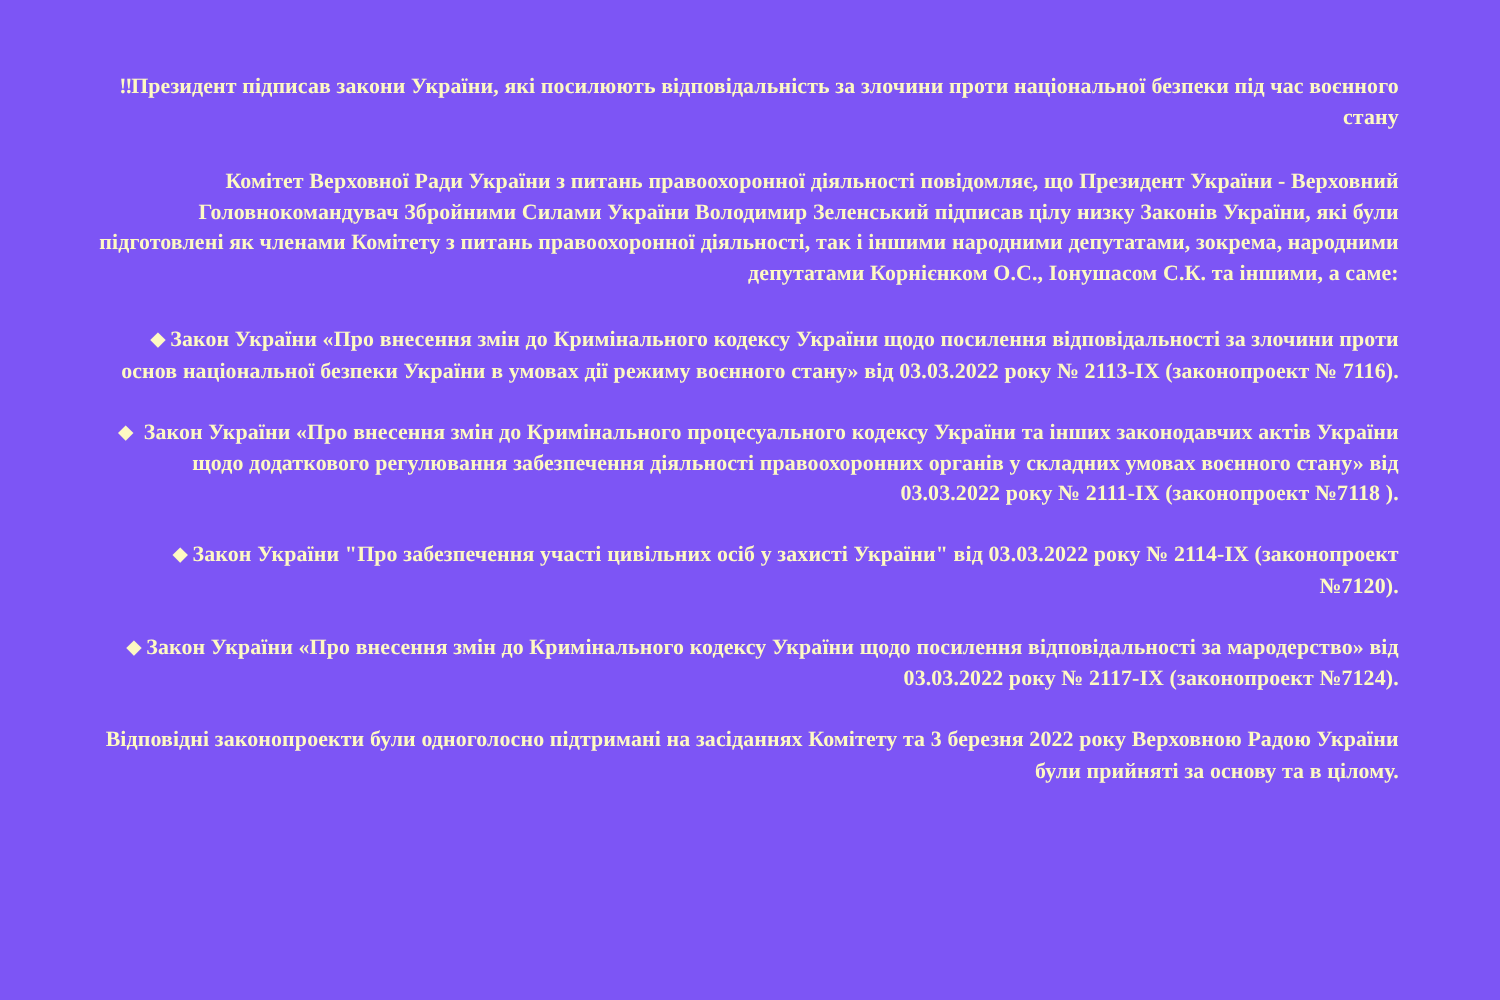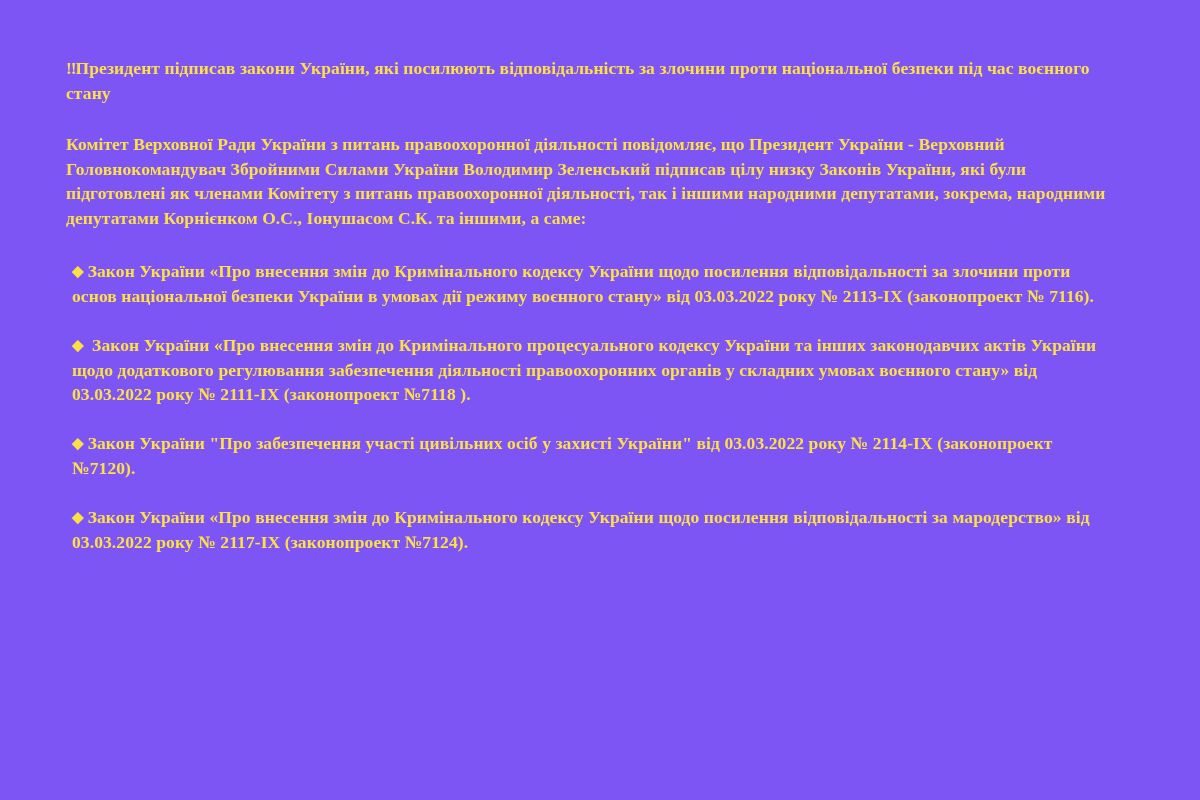--- a/index.html
+++ b/index.html
@@ -14,27 +14,27 @@
     overflow: hidden;
   }
   .page {
     position: relative;
     width: 1200px;
     height: 800px;
     box-sizing: border-box;
     padding: 56px 66px 0 66px;
   }
   .block {
-    color: #fde047;
+    color: #fef9c3;
     font-weight: bold;
     font-size: 17.5px;
     line-height: 1.42;
     letter-spacing: 0.1px;
     margin: 0 15px 22px 0;
-    text-align: left;
+    text-align: right;
   }
   .headline {
     margin-bottom: 26px;
   }
   .warn-glyph {
     font-weight: bold;
     letter-spacing: -1px;
   }
   .bullet-block {
     padding-left: 6px;
@@ -65,14 +65,15 @@
   <p class="block intro">Комітет Верховної Ради України з питань правоохоронної діяльності повідомляє, що Президент України - Верховний Головнокомандувач Збройними Силами України Володимир Зеленський підписав цілу низку Законів України, які були підготовлені як членами Комітету  з питань правоохоронної діяльності, так і іншими народними депутатами, зокрема, народними депутатами Корнієнком О.С., Іонушасом С.К. та іншими, а саме:</p>
 
   <p class="block bullet-block"><span class="diamond">◆</span><span>Закон України «Про внесення змін до Кримінального кодексу України щодо посилення відповідальності за злочини проти основ національної безпеки України в умовах дії режиму воєнного стану» від 03.03.2022 року № 2113-IX (законопроект № 7116).</span></p>
 
   <p class="block bullet-block"><span class="diamond">◆</span><span> Закон України «Про внесення змін до Кримінального процесуального кодексу України та інших законодавчих актів України щодо додаткового регулювання забезпечення діяльності правоохоронних органів у складних умовах воєнного стану» від 03.03.2022 року № 2111-IX   (законопроект  №7118 ).</span></p>
 
   <p class="block bullet-block"><span class="diamond">◆</span><span>Закон України "Про забезпечення участі цивільних осіб у захисті України" від 03.03.2022 року № 2114-IX (законопроект №7120).</span></p>
 
   <p class="block bullet-block"><span class="diamond">◆</span><span>Закон України «Про внесення змін до Кримінального кодексу України щодо посилення відповідальності за мародерство» від 03.03.2022 року № 2117-IX (законопроект  №7124).</span></p>
 
+  <p class="block closing">Відповідні законопроекти були одноголосно підтримані на засіданнях Комітету та 3 березня 2022 року Верховною Радою України були прийняті за основу та в цілому.</p>
 
 </div>
 
 </body></html>

